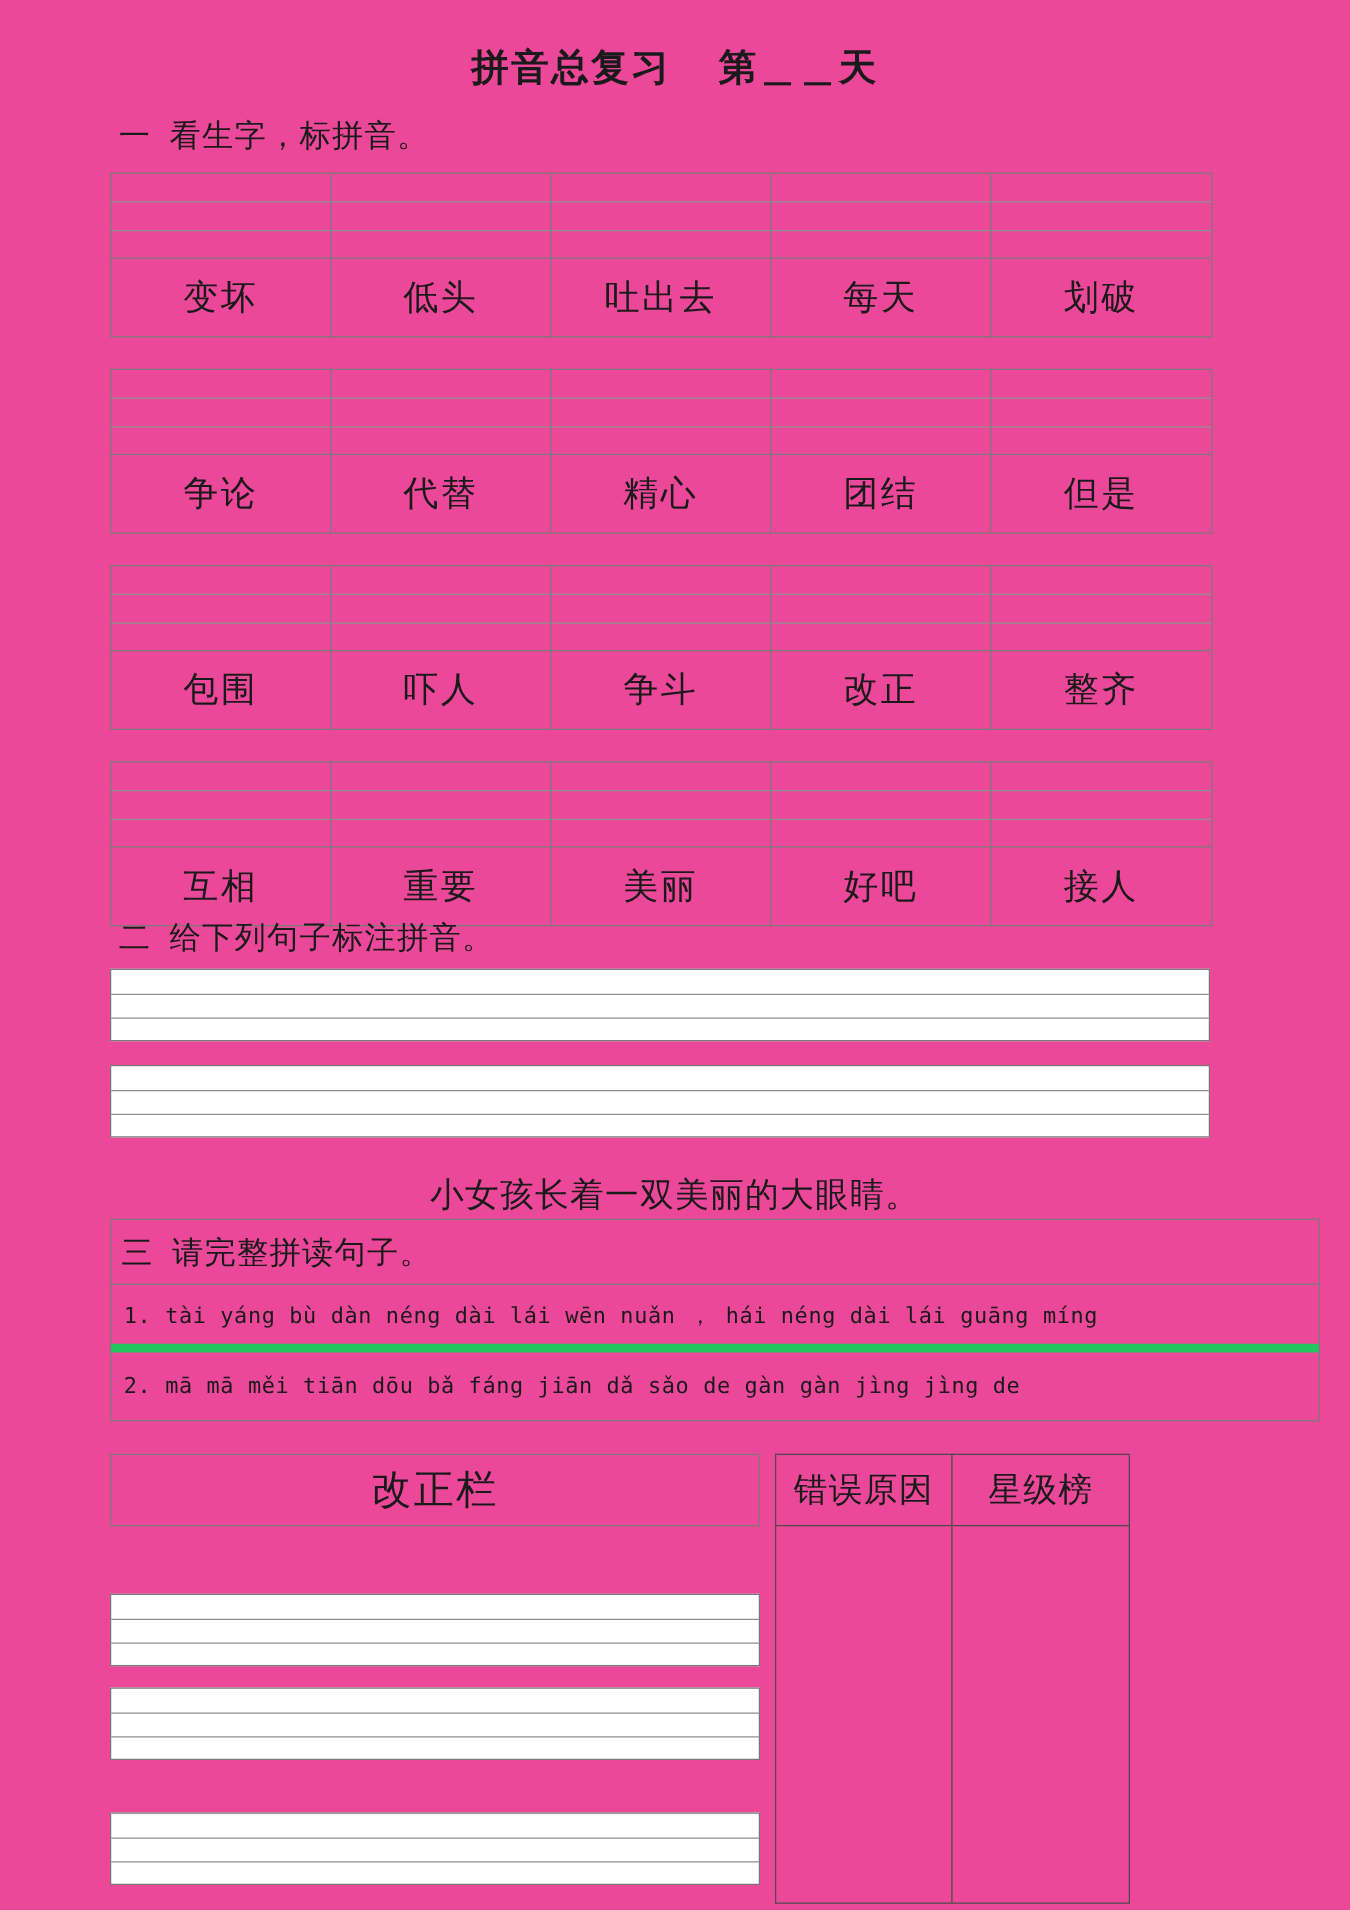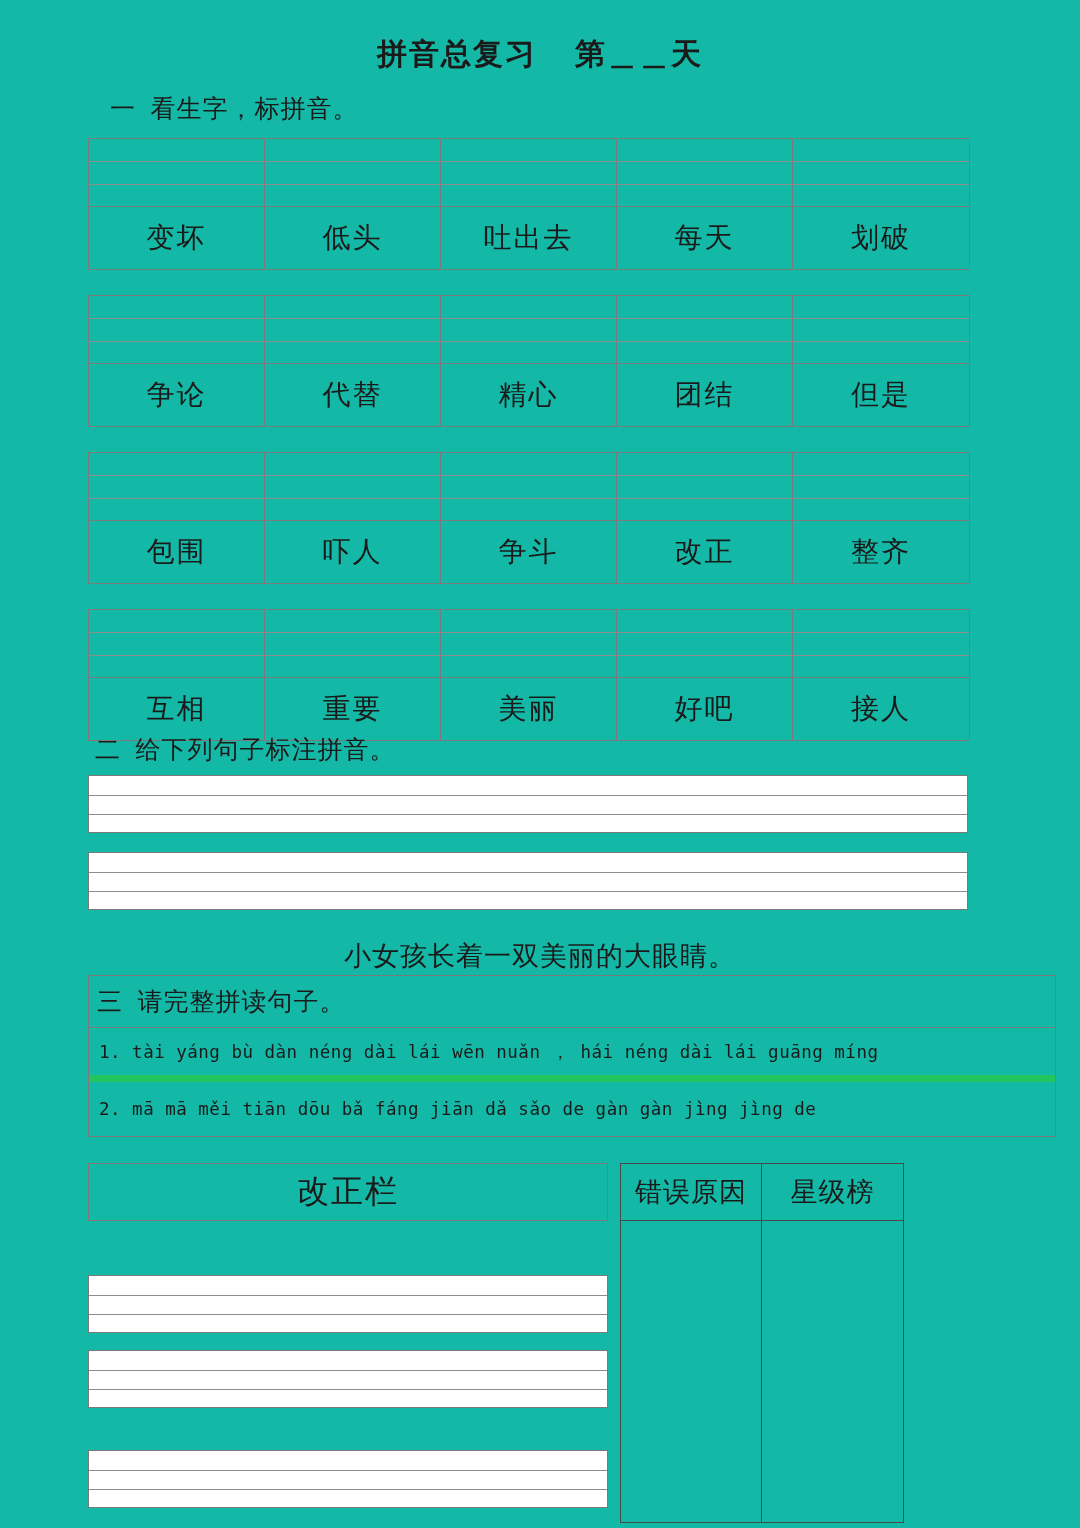--- a/index.html
+++ b/index.html
@@ -11,21 +11,21 @@
     width: 1080px;
     height: 1528px;
     overflow: hidden;
     font-family: "Liberation Serif", "DejaVu Serif", serif;
     color: #1a1a1a;
   }
   .page {
     position: relative;
     width: 1080px;
     height: 1528px;
-    background: #14b8a6;
+    background: #ec4899;
   }
 
   
   .title {
     position: absolute;
     top: 34px;
     left: 0;
     width: 1080px;
     text-align: center;
     font-size: 30px;
@@ -34,21 +34,21 @@
     white-space: pre;
   }
 
   
   .sec-head {
     position: absolute;
     font-size: 25px;
     letter-spacing: 1px;
     white-space: pre;
   }
-  #sec1-head { left: 95px; top: 92px; margin-left: 15px; }
+  #sec1-head { left: 95px; top: 92px; }
   #sec2-head { left: 95px; top: 733px; }
 
   
   .wordtable {
     position: absolute;
     left: 88px;
     width: 880px;
     border: 1px solid #7a7a7a;
     border-collapse: collapse;
     display: flex;

